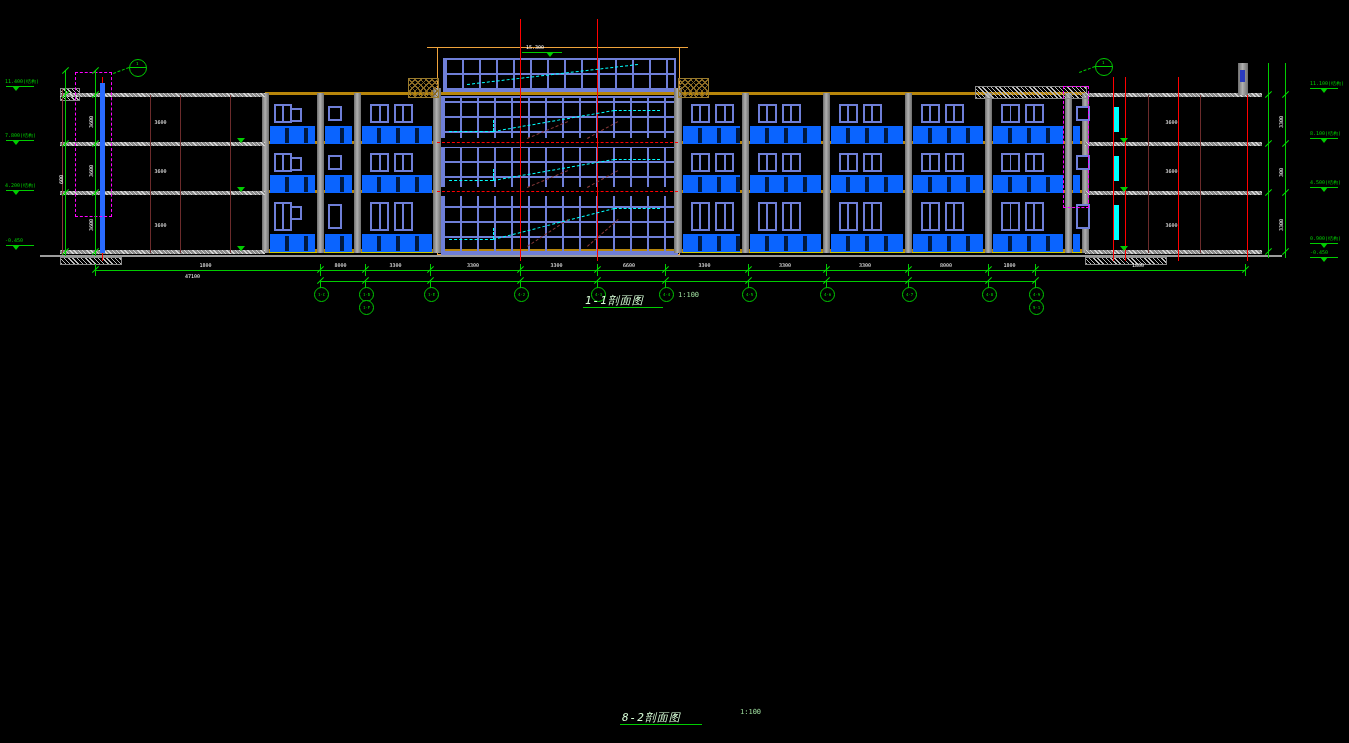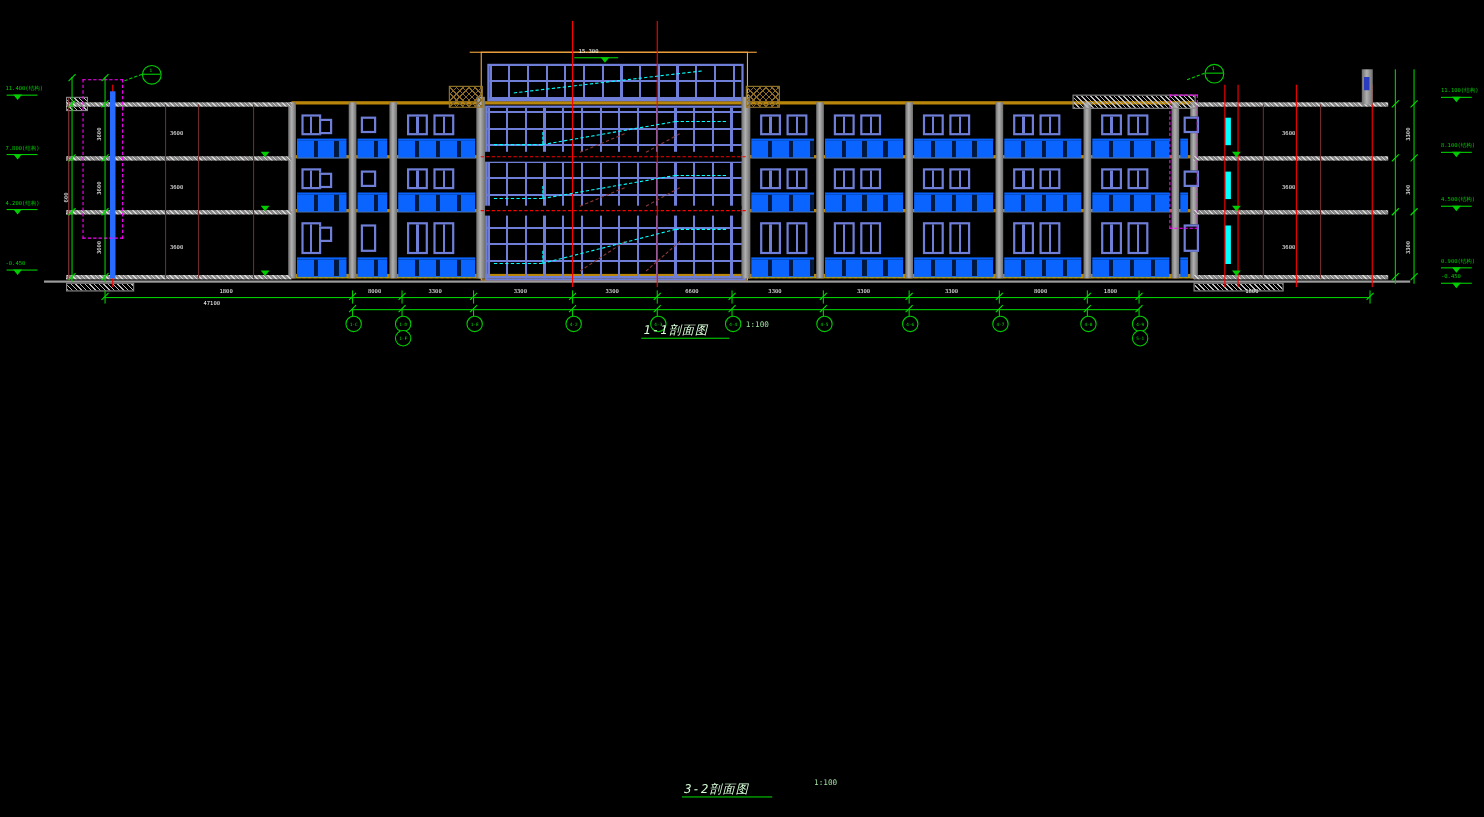--- a/index.html
+++ b/index.html
@@ -355,19 +355,19 @@
 
   <div class="t title" style="left:585px;top:295px;">
     <span>1-1剖面图</span>
   </div>
   <div class="abs" style="left:583px;top:307px;width:80px;height:1px;background:#00cc00;"></div>
   <div class="t scale" style="left:678px;top:292px;">
     <span>1:100</span>
   </div>
 
   <div class="t title" style="left:622px;top:712px;">
-    <span>3-2剖面图</span>
+    <span>8-2剖面图</span>
   </div>
   <div class="abs" style="left:620px;top:724px;width:82px;height:1px;background:#00cc00;"></div>
   <div class="t scale" style="left:740px;top:709px;">
     <span>1:100</span>
   </div>
 </div>
 
 </body></html>

